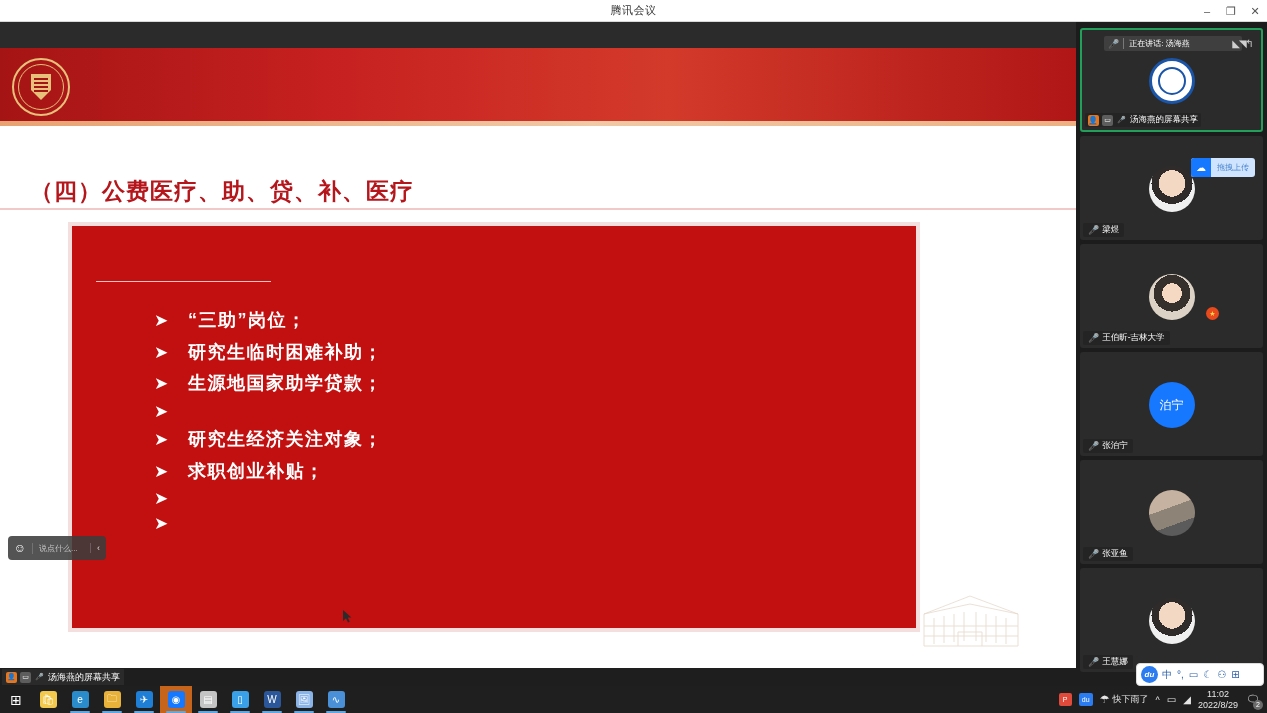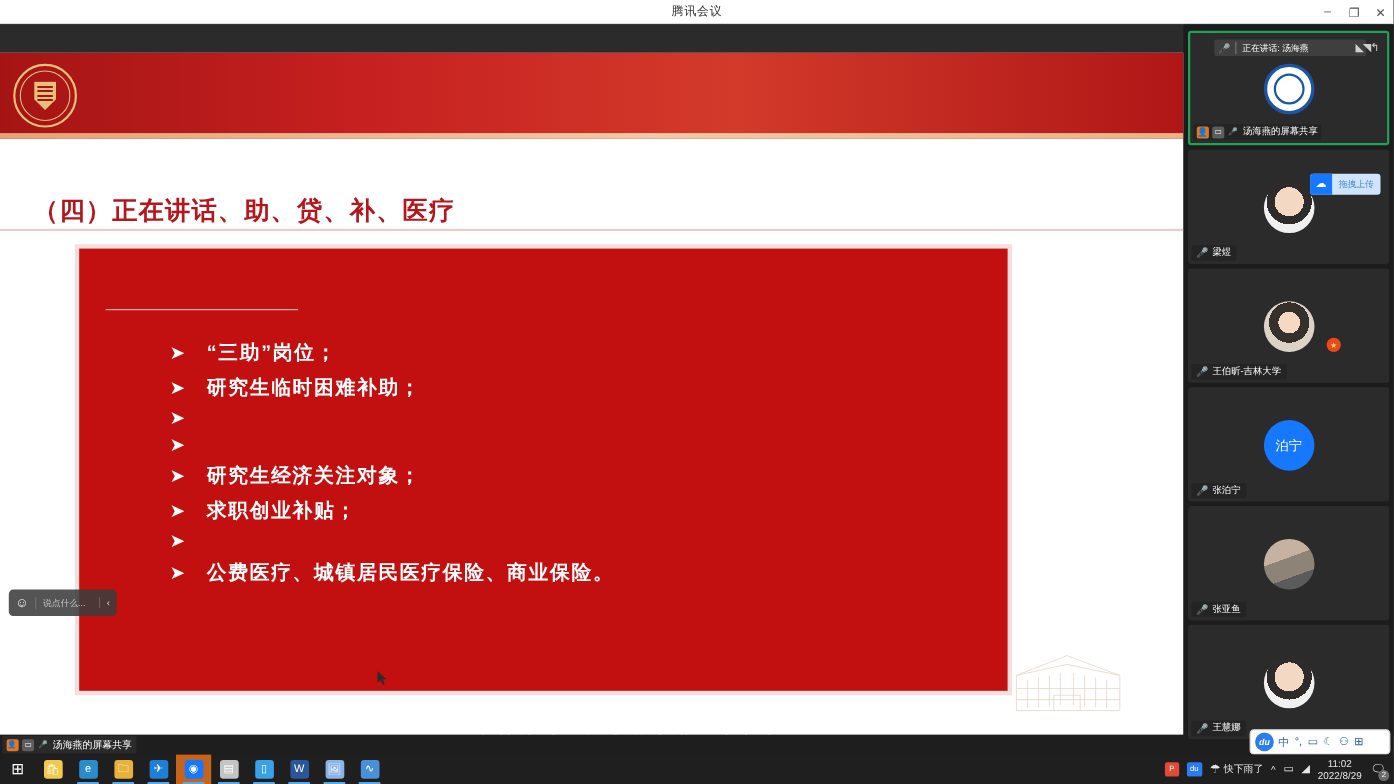--- a/index.html
+++ b/index.html
@@ -305,55 +305,55 @@
 
     <div class="slide">
 
       <div class="banner">
         <div class="crest">
           <div class="ring"></div>
           <div class="shield"></div>
         </div>
       </div>
 
-      <div class="section-title">（四）正在讲话、助、贷、补、医疗</div>
+      <div class="section-title">（四）公费医疗、助、贷、补、医疗</div>
       <div class="section-underline"></div>
 
       <div class="card-wrap">
         <div class="card">
           <div class="card-rule"></div>
           <div class="bullets" id="bullet-list">
               <div class="bullet">
                 <span class="bullet-mark">➤</span>
                 <span class="bullet-text">“三助”岗位；</span>
               </div>
               <div class="bullet">
                 <span class="bullet-mark">➤</span>
                 <span class="bullet-text">研究生临时困难补助；</span>
               </div>
               <div class="bullet">
                 <span class="bullet-mark">➤</span>
+                <span class="bullet-text">生源地国家助学贷款；</span>
               </div>
               <div class="bullet">
                 <span class="bullet-mark">➤</span>
               </div>
               <div class="bullet">
                 <span class="bullet-mark">➤</span>
                 <span class="bullet-text">研究生经济关注对象；</span>
               </div>
               <div class="bullet">
                 <span class="bullet-mark">➤</span>
                 <span class="bullet-text">求职创业补贴；</span>
               </div>
               <div class="bullet">
                 <span class="bullet-mark">➤</span>
               </div>
               <div class="bullet">
                 <span class="bullet-mark">➤</span>
-                <span class="bullet-text">公费医疗、城镇居民医疗保险、商业保险。</span>
               </div>
             </div>
         </div>
       </div>
 
       <div class="watermark">疫苗接种现场为学生讲解注意事项</div>
 
       <svg class="sketch" viewBox="0 0 106 62">
         <g stroke="#c9a98e" stroke-width="0.7" fill="none">
           <path d="M6 58 L6 26 L52 8 L100 26 L100 58 Z"></path>

